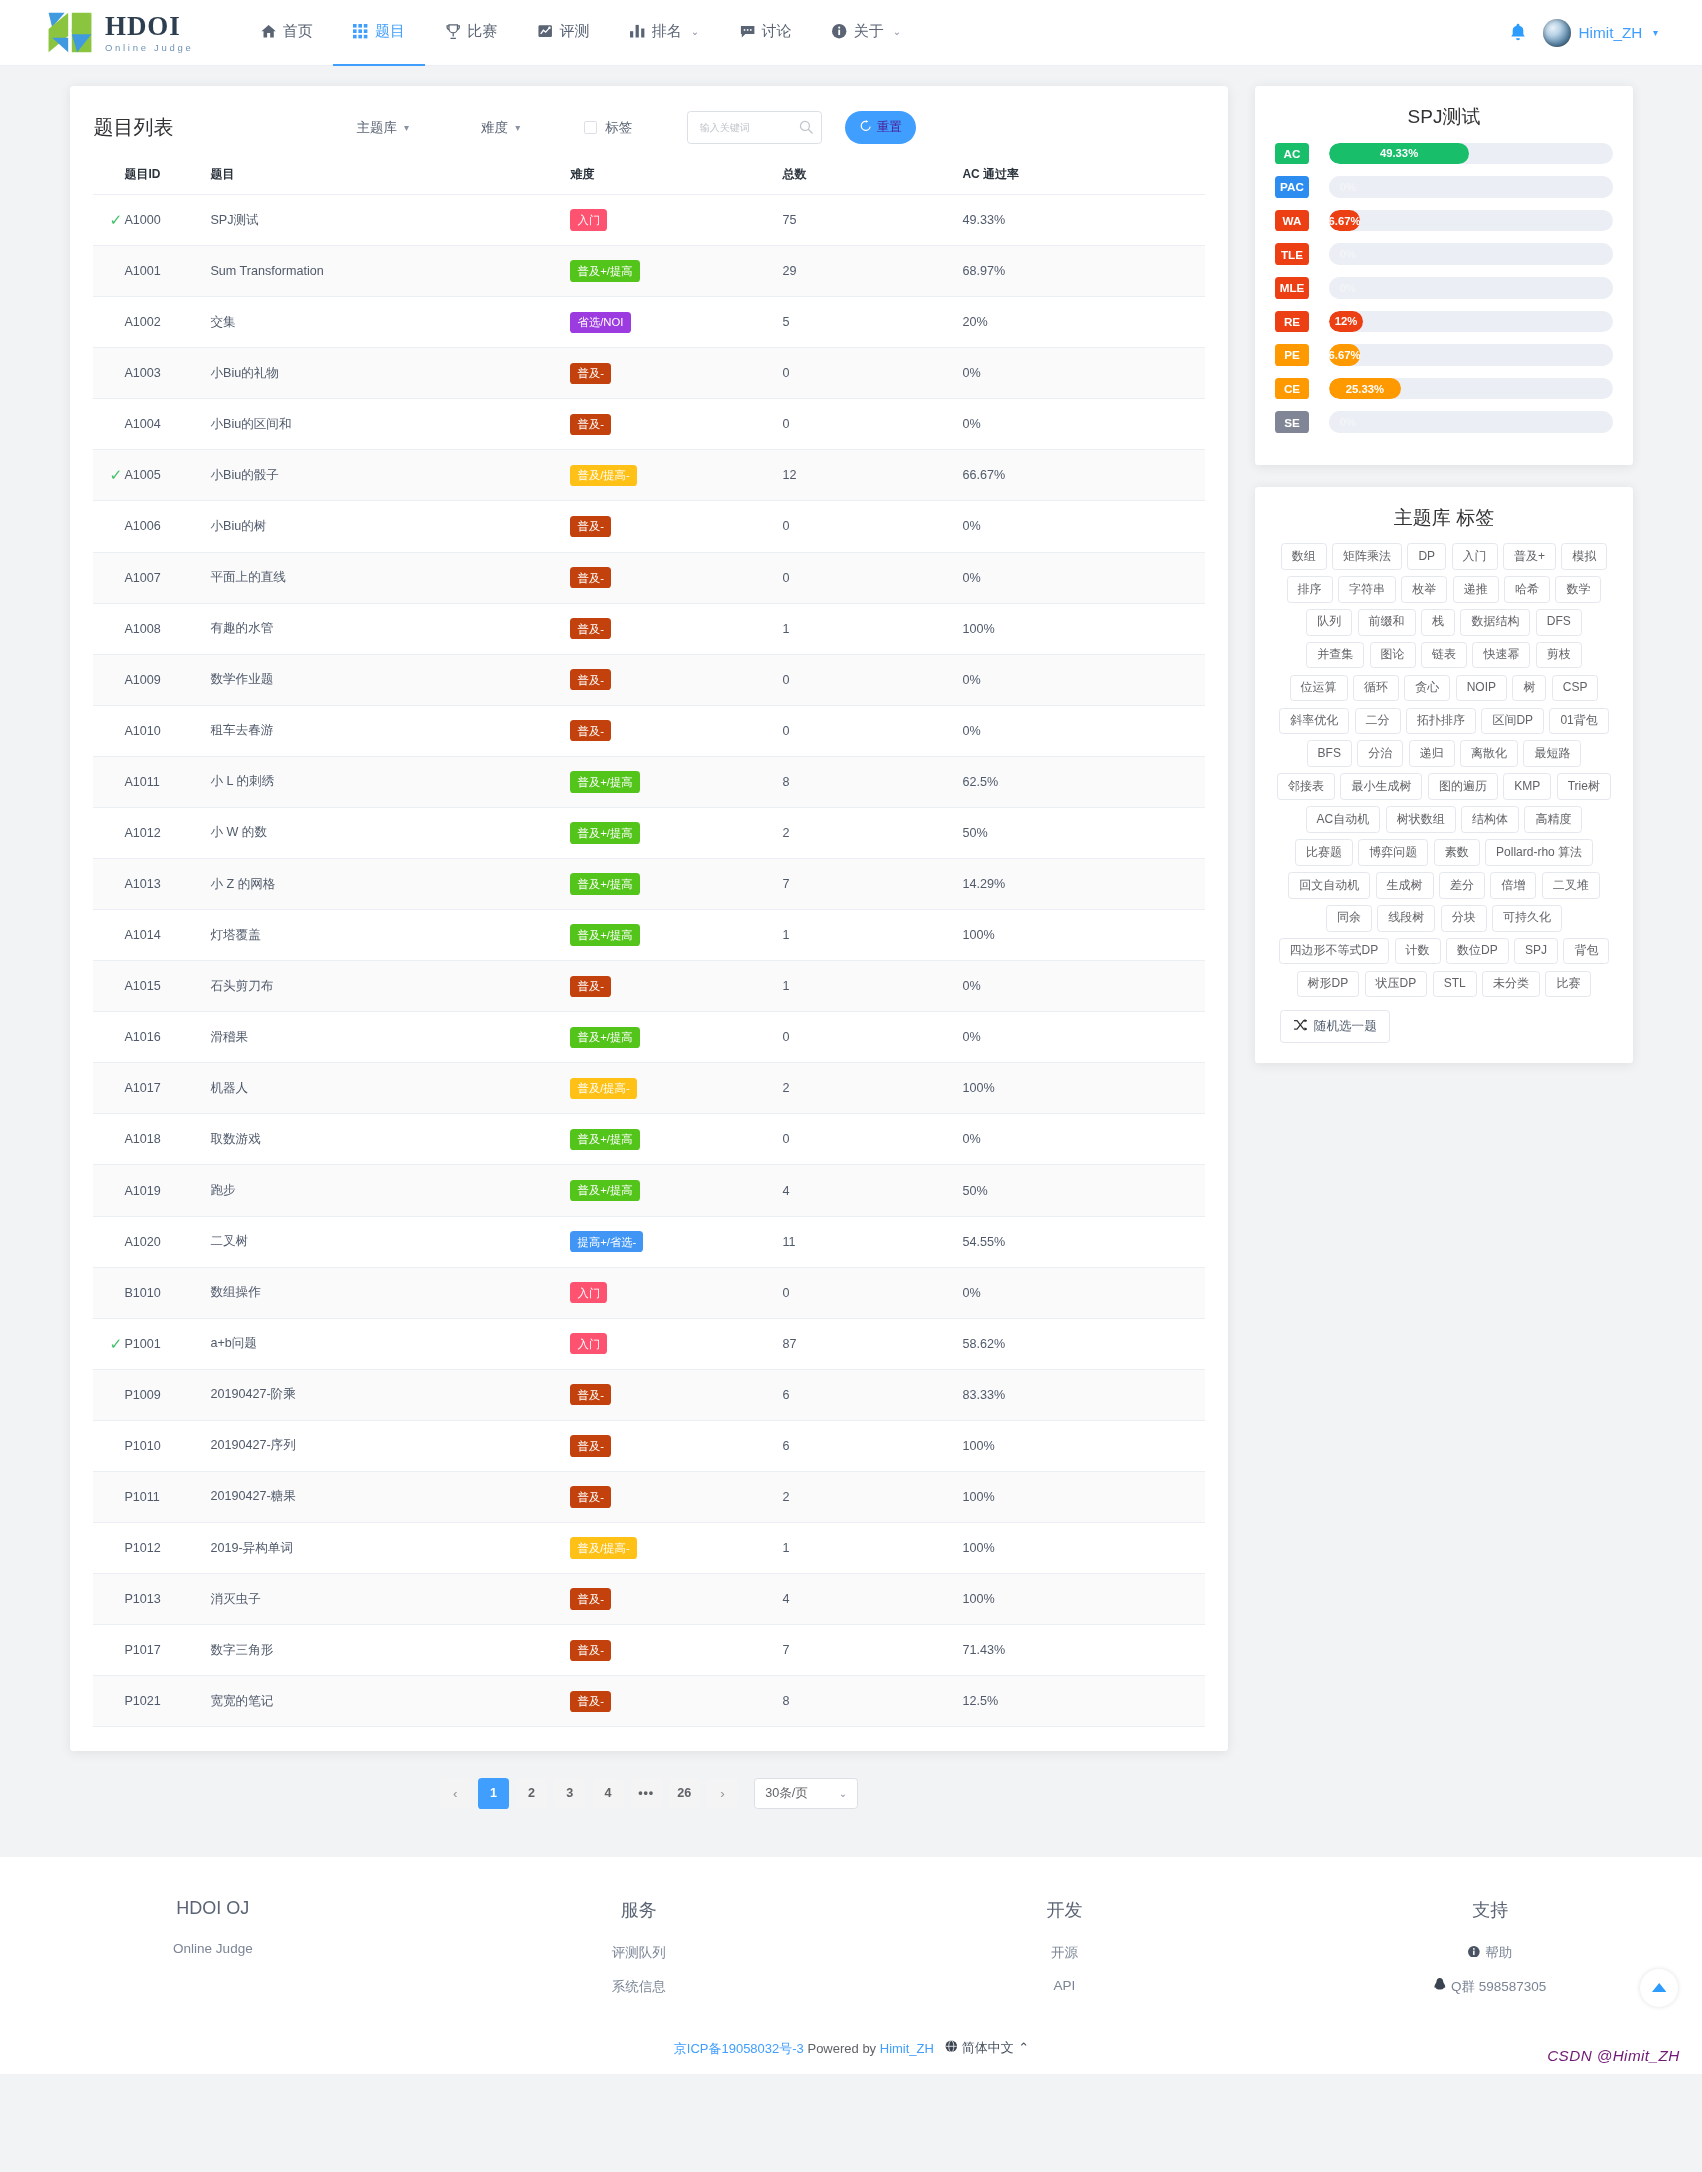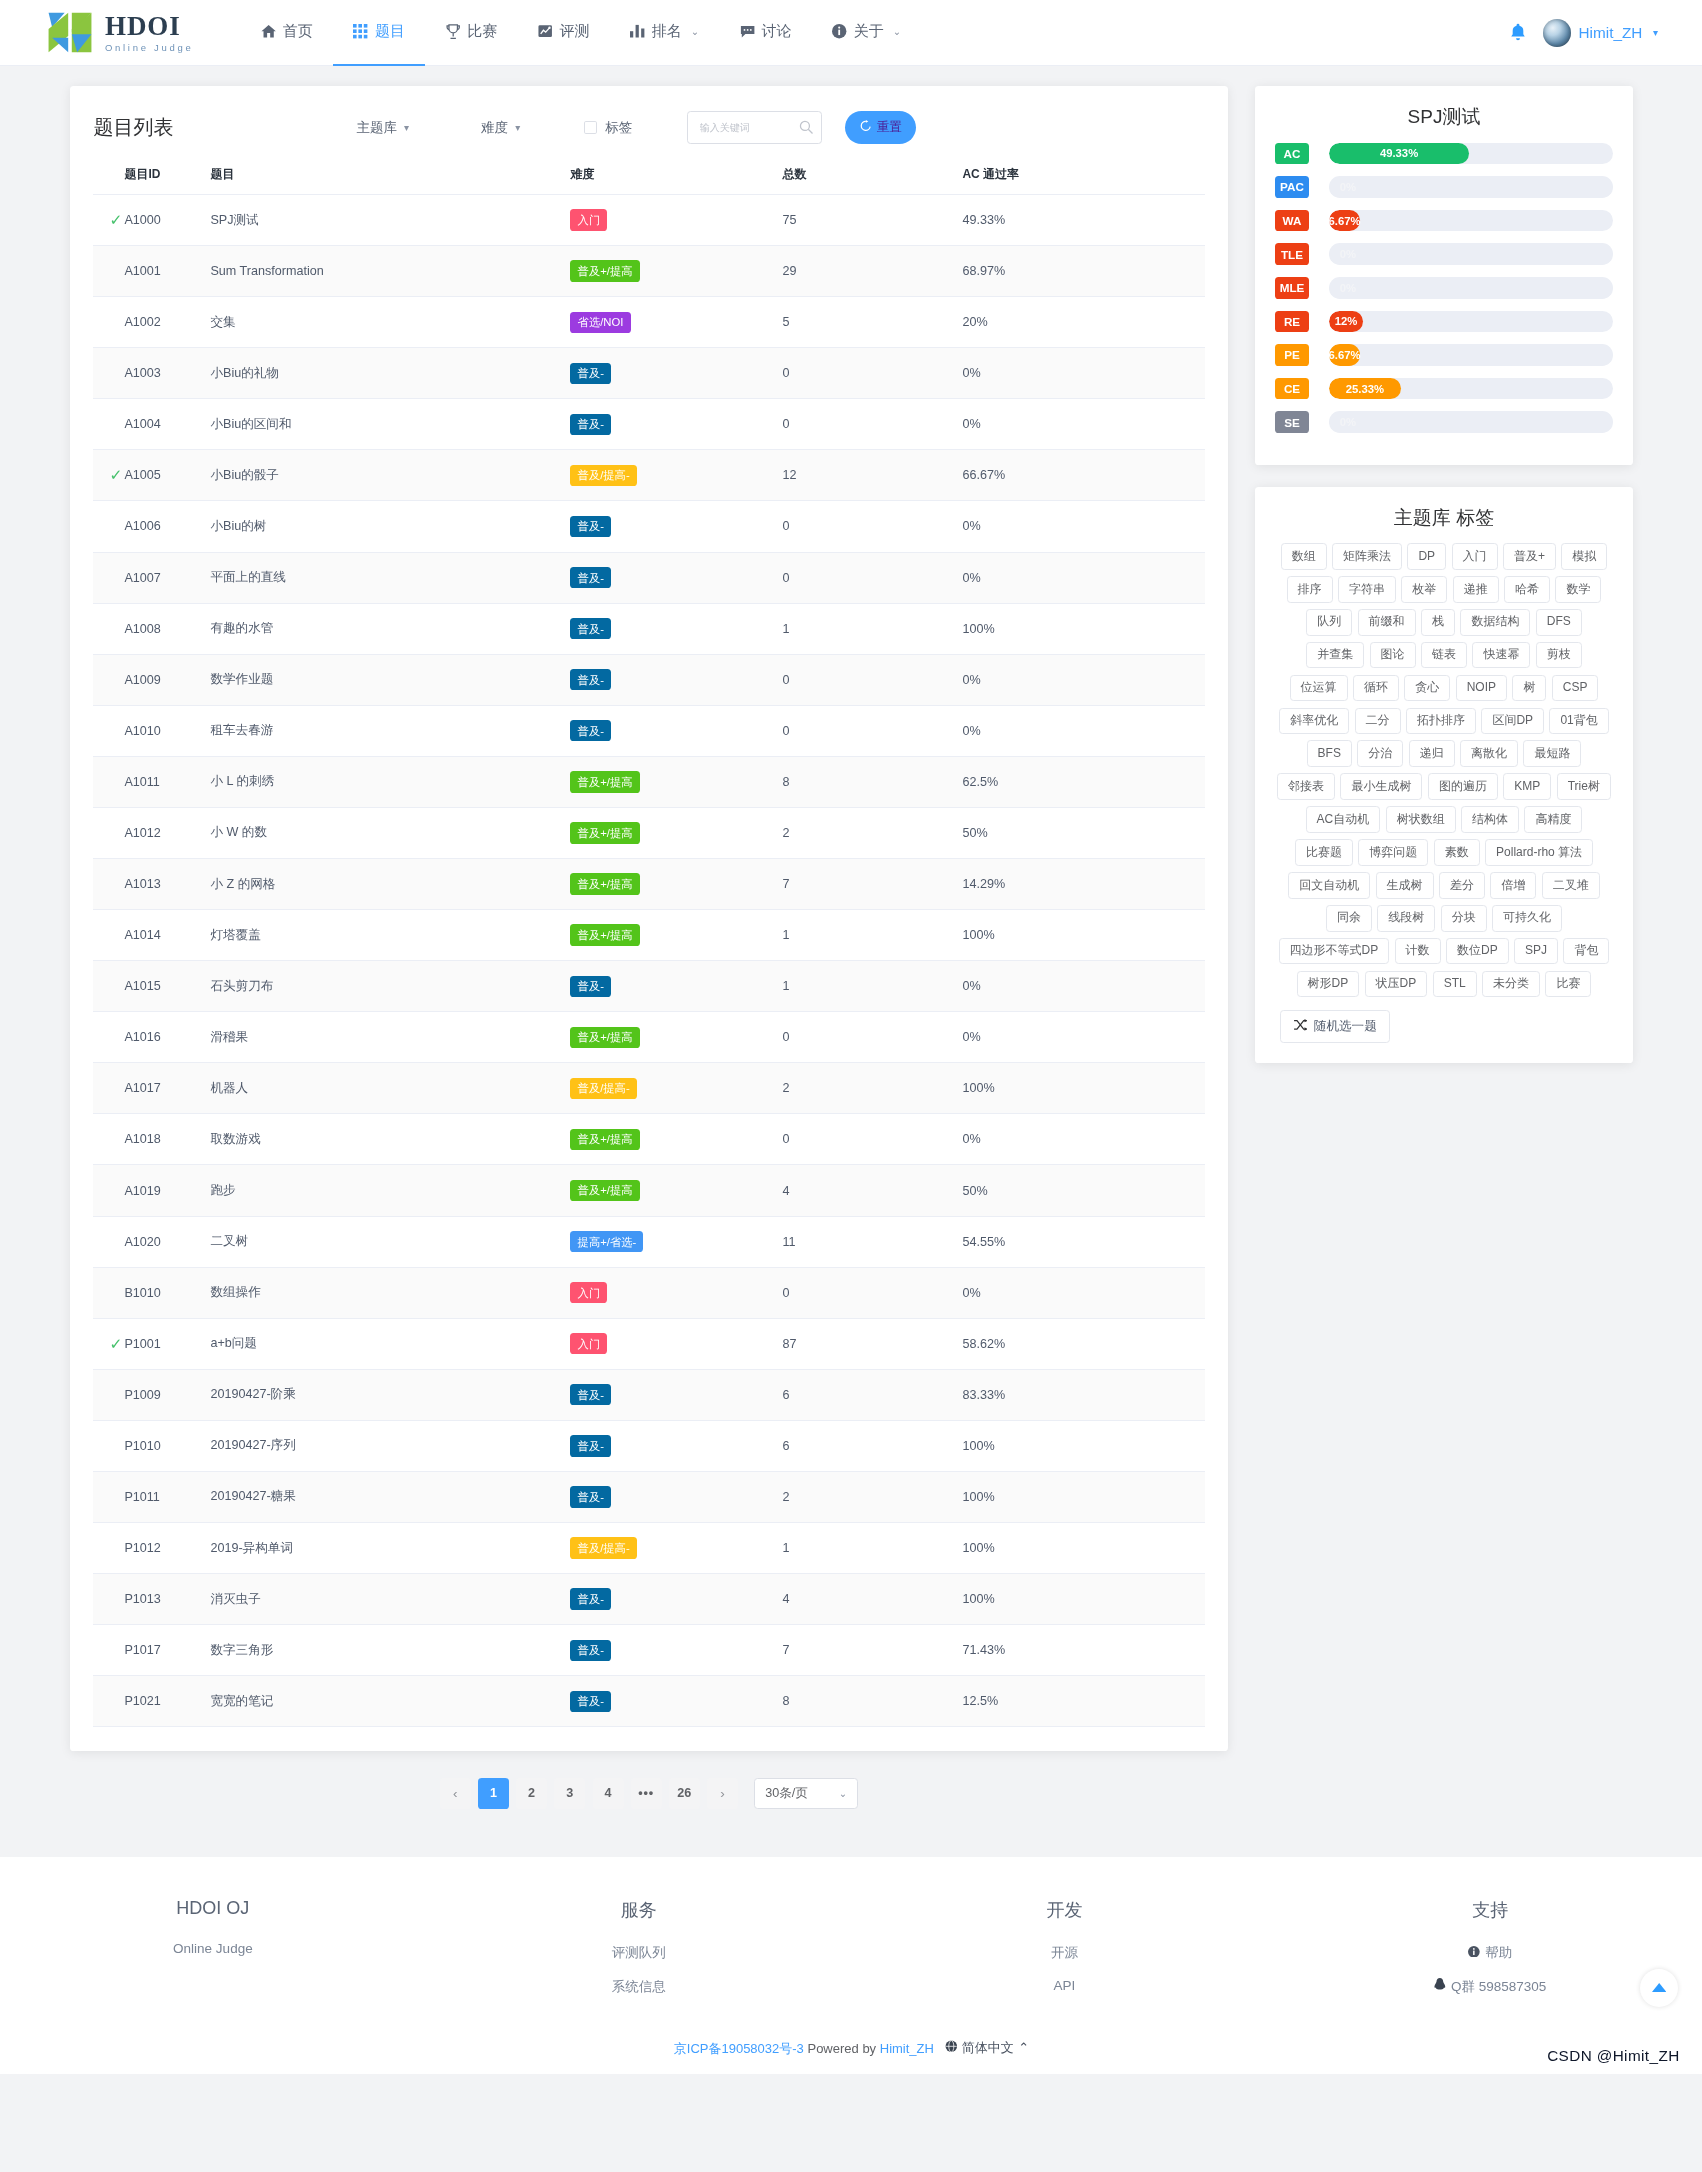--- a/index.html
+++ b/index.html
@@ -115,21 +115,21 @@
   .c-total { width: 180px; }
   .c-rate  { }
   .th-check { width: 31px; }
   .tick { color: #45c16b; font-size: 15.3px; line-height: 1; }
 
   .tag {
     display: inline-block; color: #fff; font-size: 11.3px;
     padding: 3.6px 7.2px; border-radius: 3.6px; line-height: 1.25; white-space: nowrap;
   }
   .tag-ruman   { background: #fe5370; }
-  .tag-puji    { background: #0369a1; }
+  .tag-puji    { background: #c2410c; }
   .tag-pujip   { background: #53c41a; }
   .tag-pujitg  { background: #ffc116; }
   .tag-tgsx    { background: #4196f5; }
   .tag-shengxuan { background: #9c3be0; }
 
   
   .pager { display: flex; justify-content: center; align-items: center; gap: 7.2px; padding: 27px 0 23.4px 0; }
   .pg {
     min-width: 31px; height: 31px; border-radius: 3.6px; background: #f4f4f5;
     display: inline-flex; align-items: center; justify-content: center;
@@ -183,21 +183,21 @@
   .fcol { flex: 1 1 0; text-align: center; }
   .fcol h4 { font-size: 18px; font-weight: normal; color: #5a6474; margin-bottom: 21.6px; }
   .fcol .fl { font-size: 13.5px; color: #7b8595; margin-bottom: 16px; cursor: pointer; display: block; }
   .fcol .fl.plain { cursor: default; }
   .fl-ico { display: inline-flex; align-items: center; gap: 5.4px; justify-content: center; }
   .fbottom { text-align: center; font-size: 13px; color: #606266; padding-top: 27px; }
   .fbottom a { color: #409eff; text-decoration: none; }
   .lang { display: inline-flex; align-items: center; gap: 4.5px; color: #4a5361; margin-left: 7.2px; cursor: pointer; }
   .watermark {
     position: absolute; right: 23.4px; bottom: 9px;
-    color: #0f172a; font-size: 15.3px; letter-spacing: 0.4px;
+    color: #701a75; font-size: 15.3px; letter-spacing: 0.4px; font-style: italic;
   }
   .totop {
     position: absolute; right: 25px; bottom: 67px; width: 38px; height: 38px; border-radius: 50%;
     background: #fff; box-shadow: 0 0 5.4px rgba(0,0,0,.12);
     display: flex; align-items: center; justify-content: center; cursor: pointer;
   }
   .footer-outer { position: relative; }
 </style>
 </head>
 <body>

